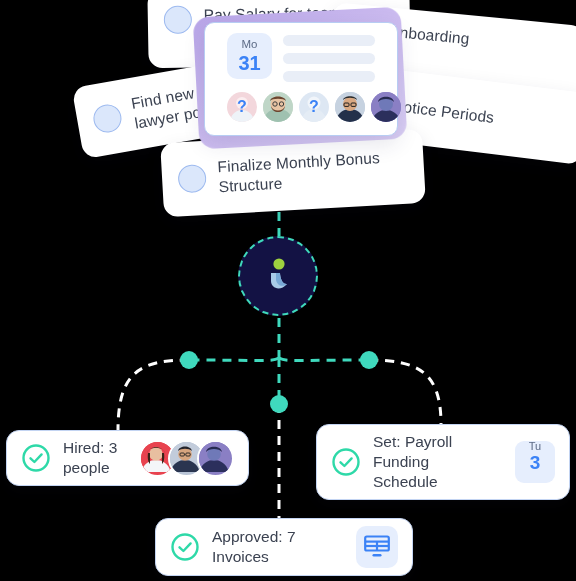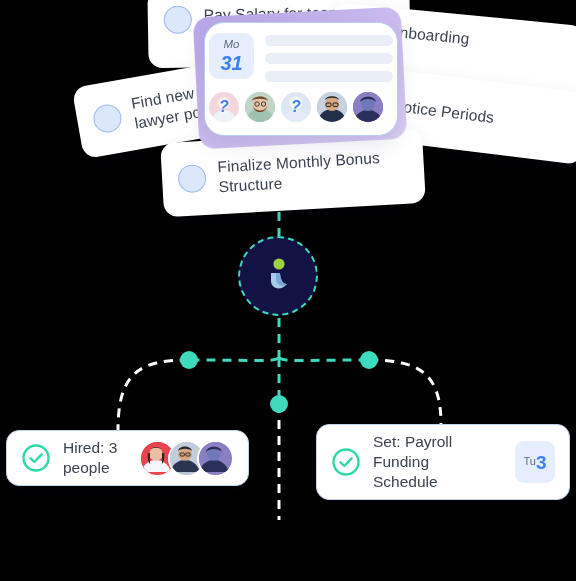--- a/index.html
+++ b/index.html
@@ -89,25 +89,24 @@
     filter: blur(0.3px);
   }
 
   
   #calendar-card {
     position: absolute;
     left: 204px; top: 22px;
     width: 194px; height: 114px;
     background: #ffffff;
     border: 1.3px solid #b7cdf3;
-    border-radius: 20px;
+    border-radius: 10px;
     box-sizing: border-box;
-    padding: 10px 4px;
+    padding: 10px 22px;
     box-shadow: 0 8px 22px rgba(40,40,90,0.12);
-    font-style: italic;
   }
   #calendar-card .cal-top {
     display: flex;
     gap: 11px;
     align-items: flex-start;
   }
   .date-badge {
     flex: 0 0 auto;
     width: 45px;
     height: 46px;
@@ -196,22 +195,22 @@
 
   .stack-avatars { display: flex; flex: 0 0 auto; }
   .stack-avatars .avatar { margin-left: -8px; border: 2px solid #fff; width: 33px; height: 33px; }
   .stack-avatars .avatar:first-child { margin-left: 0; }
 
   .mini-badge {
     flex: 0 0 auto;
     width: 40px; height: 42px;
     border-radius: 9px;
     background: #e6eefd;
-    display: flex; flex-direction: row;
-    align-items: center; justify-content: center;
+    display: flex; flex-direction: column;
+    align-items: center; 
   }
   .mini-badge .dow { font-size: 11px; color: #5d6b86; line-height:1; margin-bottom:1px; }
   .mini-badge .dnum { font-size: 19px; font-weight:700; color:#3b82f6; line-height:1; }
 
   .invoice-icon {
     flex: 0 0 auto;
     width: 42px; height: 42px;
     border-radius: 10px;
     background: #e6eefd;
     display: flex; align-items: center; justify-content: center;
@@ -402,14 +401,30 @@
       <path d="M9.5,15.3 L13.4,19 L20.6,11.4" fill="none" stroke="#2ed9a8" stroke-width="2.4" stroke-linecap="round" stroke-linejoin="round"></path>
     </svg>
     <div class="label">Set: Payroll Funding
 Schedule</div>
     <div class="mini-badge">
       <div class="dow">Tu</div>
       <div class="dnum">3</div>
     </div>
   </div>
 
+  <div class="result-card" id="card-invoices">
+    <svg class="check-icon" viewBox="0 0 30 30">
+      <circle cx="15" cy="15" r="12.5" fill="none" stroke="#2ed9a8" stroke-width="2.4"></circle>
+      <path d="M9.5,15.3 L13.4,19 L20.6,11.4" fill="none" stroke="#2ed9a8" stroke-width="2.4" stroke-linecap="round" stroke-linejoin="round"></path>
+    </svg>
+    <div class="label">Approved: 7 Invoices</div>
+    <div class="invoice-icon">
+      <svg width="26" height="26" viewBox="0 0 26 26">
+        <rect x="1.2" y="2.5" width="23.6" height="14" rx="1.6" fill="none" stroke="#3b82f6" stroke-width="2.2"></rect>
+        <line x1="1.2" y1="7.6" x2="24.8" y2="7.6" stroke="#3b82f6" stroke-width="2.2"></line>
+        <line x1="1.2" y1="12" x2="24.8" y2="12" stroke="#3b82f6" stroke-width="2.2"></line>
+        <line x1="13" y1="7.6" x2="13" y2="16.5" stroke="#3b82f6" stroke-width="2.2"></line>
+        <rect x="8.5" y="20" width="9" height="2.6" rx="1.3" fill="#3b82f6"></rect>
+      </svg>
+    </div>
+  </div>
 
 </div>
 
 </body></html>

